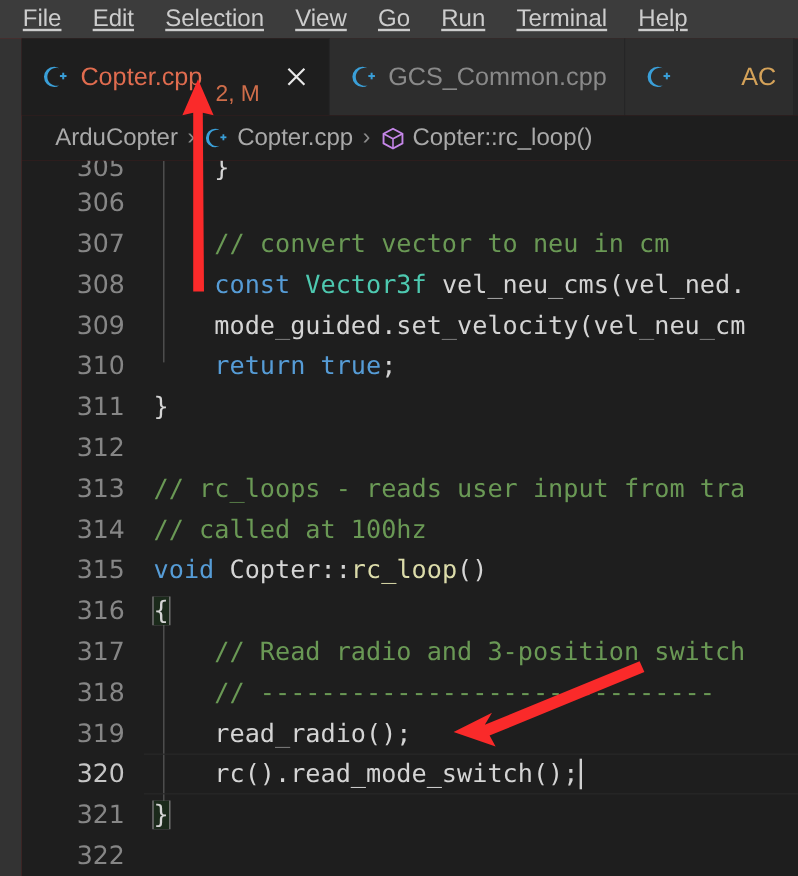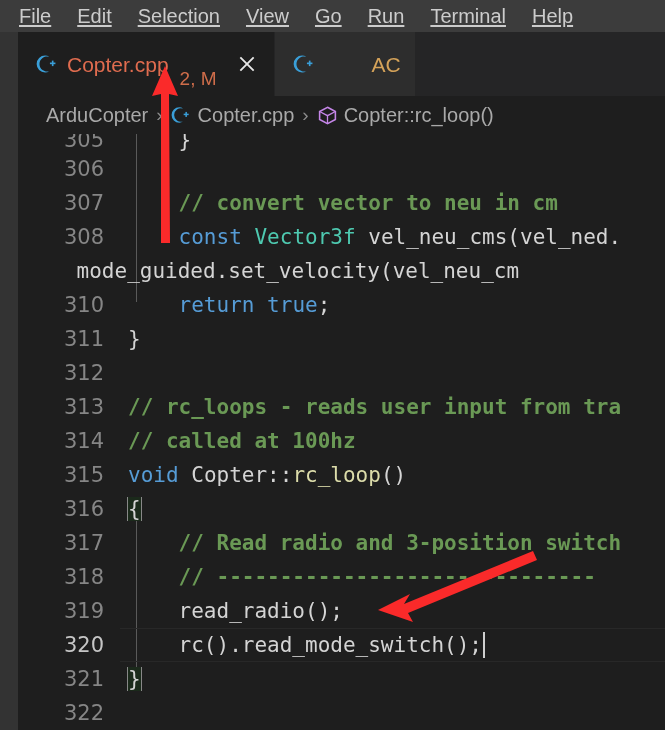--- a/index.html
+++ b/index.html
@@ -85,21 +85,21 @@
     color:#868686; font-size:21px; line-height:24px;
     font-family:"DejaVu Sans", sans-serif;
   }
   .code-row.active-line .ln { color:#c6c6c6; }
   .code {
     flex:1 1 auto; white-space:pre; overflow:hidden;
     font-family:"DejaVu Sans Mono", monospace;
     font-size:21px; line-height:24px; color:#d4d4d4;
     padding-left:8px; position:relative;
   }
-  .cmt { color:#6a9955;font-weight:bold; }
+  .cmt { color:#6a9955; }
   .kw  { color:#569cd6; }
   .typ { color:#4ec9b0; }
   .fn  { color:#dcdcaa; }
   .pl  { color:#d4d4d4; }
   .brace-hl {
     outline:1px solid #888888; background:#1b2a1b;
   }
   .caret {
     display:inline-block; width:2px; height:26px; background:#cfcfcf;
     vertical-align:-6px; margin-left:1px;
@@ -144,20 +144,30 @@
       </span>
       <span class="tab-label">Copter.cpp</span>
       <span class="tab-badge">2, M</span>
       <span class="tab-close">
         <svg viewBox="0 0 24 24" width="20" height="20">
           <path d="M4 4 L20 20 M20 4 L4 20" stroke="#e8e8e8" stroke-width="2.2" fill="none"></path>
         </svg>
       </span>
     </div>
 
+    <div class="tab">
+      <span class="tab-icon">
+        <svg viewBox="0 0 24 24" width="22" height="22">
+          <path d="M14.5 4.2a8.2 8.2 0 100 15.6 8 8 0 01-4.6 1.4 9.2 9.2 0 110-18.4 8 8 0 014.6 1.4z" fill="#3a9fd8"></path>
+          <rect x="15.2" y="10.4" width="6" height="1.8" fill="#3a9fd8"></rect>
+          <rect x="17.3" y="8.3" width="1.8" height="6" fill="#3a9fd8"></rect>
+        </svg>
+      </span>
+      <span class="tab-label">GCS_Common.cpp</span>
+    </div>
 
     <div class="tab third">
       <span class="tab-icon">
         <svg viewBox="0 0 24 24" width="22" height="22">
           <path d="M14.5 4.2a8.2 8.2 0 100 15.6 8 8 0 01-4.6 1.4 9.2 9.2 0 110-18.4 8 8 0 014.6 1.4z" fill="#3a9fd8"></path>
           <rect x="15.2" y="10.4" width="6" height="1.8" fill="#3a9fd8"></rect>
           <rect x="17.3" y="8.3" width="1.8" height="6" fill="#3a9fd8"></rect>
         </svg>
       </span>
       <span class="tab-label">AC</span>
@@ -211,20 +221,21 @@
       <span class="ln">307</span>
       <span class="code"><span class="cmt">    // convert vector to neu in cm</span></span>
     </div>
 
     <div class="code-row">
       <span class="ln">308</span>
       <span class="code">    <span class="kw">const</span> <span class="typ">Vector3f</span> <span class="pl">vel_neu_cms(vel_ned.</span></span>
     </div>
 
     <div class="code-row">
+      <span class="ln">309</span>
       <span class="code">    <span class="pl">mode_guided.set_velocity(vel_neu_cm</span></span>
     </div>
 
     <div class="code-row">
       <span class="ln">310</span>
       <span class="code">    <span class="kw">return</span> <span class="kw">true</span><span class="pl">;</span></span>
     </div>
 
     <div class="code-row">
       <span class="ln">311</span>

